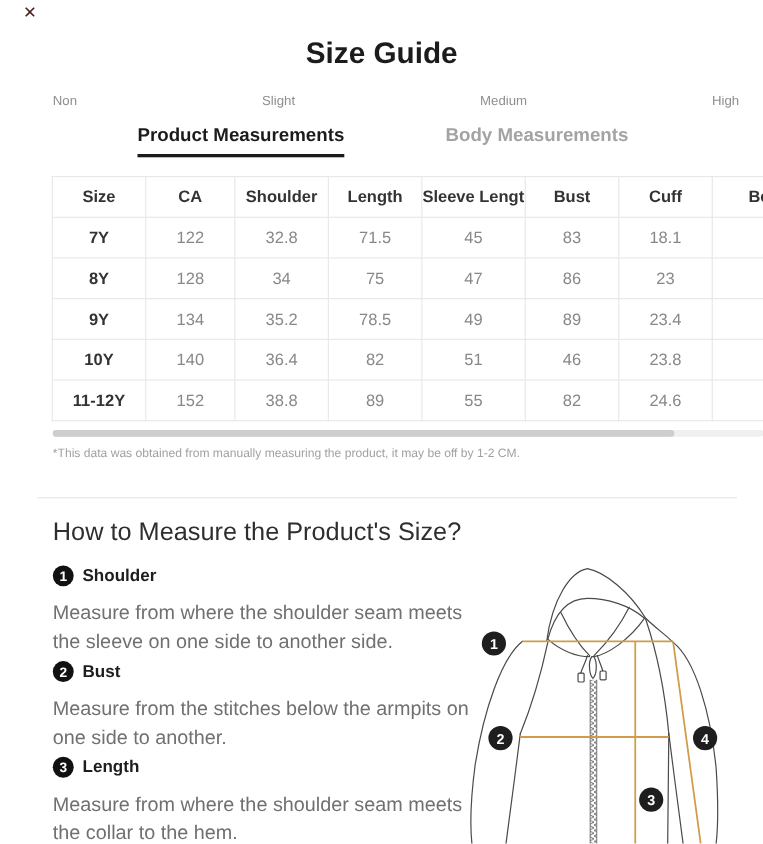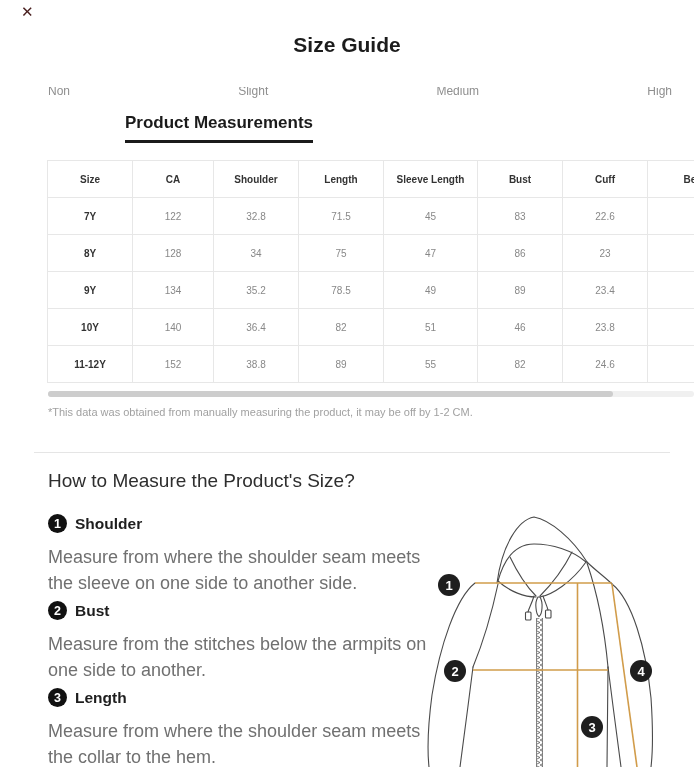--- a/index.html
+++ b/index.html
@@ -14,21 +14,21 @@
   }
 
   .close-btn {
     position: absolute; top: 4px; left: 21px;
     font-size: 15px; font-weight: 700; color: #4a2020;
     cursor: pointer; line-height: 1;
   }
 
   .page-title {
     position: absolute; top: 33px; left: 0; width: 694px;
-    text-align: center; font-size: 21px; font-weight: 700; color: #1c1c1c;
+    text-align: center; font-size: 27px; font-weight: 700; color: #1c1c1c;
   }
 
   
   .stretch-row {
     position: absolute; top: 87px; left: 0; width: 694px; height: 13px;
     overflow: hidden;
   }
   .stretch-row .inner {
     display: flex; justify-content: space-between;
     padding: 0 22px 0 48px; transform: translateY(-3px);
@@ -46,21 +46,21 @@
   .tab.inactive { color: #a3a3a3; }
 
   
   .size-table {
     position: absolute; top: 160px; left: 47px;
     border-collapse: collapse; table-layout: fixed; width: 685px;
   }
   .size-table th, .size-table td {
     border: 1px solid #e7e7e7; height: 37px;
     text-align: center; vertical-align: middle;
-    font-size: 10px; overflow: hidden; white-space: nowrap;
+    font-size: 15px; overflow: hidden; white-space: nowrap;
   }
   .size-table th { font-weight: 700; color: #333; }
   .size-table td { color: #888; }
   .size-table td.size-col { font-weight: 700; color: #333; }
 
   
   .h-scrollbar {
     position: absolute; top: 391px; left: 48px;
     width: 646px; height: 6px; border-radius: 3px; background: #f0f0f0;
   }
@@ -75,21 +75,21 @@
     font-size: 11px; color: #a1a1a1;
   }
 
   .divider {
     position: absolute; top: 452px; left: 34px; width: 636px;
     border-top: 1px solid #e5e5e5;
   }
 
   .howto-heading {
     position: absolute; top: 470px; left: 48px;
-    font-size: 19px; font-weight: 400; color: #2e2e2e;
+    font-size: 23px; font-weight: 400; color: #2e2e2e;
   }
 
   .measure-item { position: absolute; left: 48px; }
   .item-1 { top: 514px; }
   .item-2 { top: 601px; }
   .item-3 { top: 688px; }
   .item-head { display: flex; align-items: center; gap: 8px; }
   .num-badge {
     width: 19px; height: 19px; border-radius: 50%;
     background: #111; color: #fff;
@@ -117,20 +117,21 @@
   <div class="inner">
     <span class="stretch-label">Non</span>
     <span class="stretch-label">Slight</span>
     <span class="stretch-label">Medium</span>
     <span class="stretch-label">High</span>
   </div>
 </div>
 
 <div class="tabs">
   <div class="tab active">Product Measurements</div>
+  <div class="tab inactive">Body Measurements</div>
 </div>
 
 <table class="size-table">
   <colgroup>
     <col style="width:85px">
       <col style="width:81px">
       <col style="width:85px">
       <col style="width:85px">
     <col style="width:94px">
       <col style="width:85px">
@@ -150,21 +151,21 @@
     </tr>
   </thead>
   <tbody>
     <tr>
       <td class="size-col">7Y</td>
       <td>122</td>
       <td>32.8</td>
       <td>71.5</td>
       <td>45</td>
       <td>83</td>
-      <td>22.6</td>
+      <td>18.1</td>
       <td></td>
     </tr>
     <tr>
       <td class="size-col">8Y</td>
       <td>128</td>
       <td>34</td>
       <td>75</td>
       <td>47</td>
       <td>86</td>
       <td>23</td>

